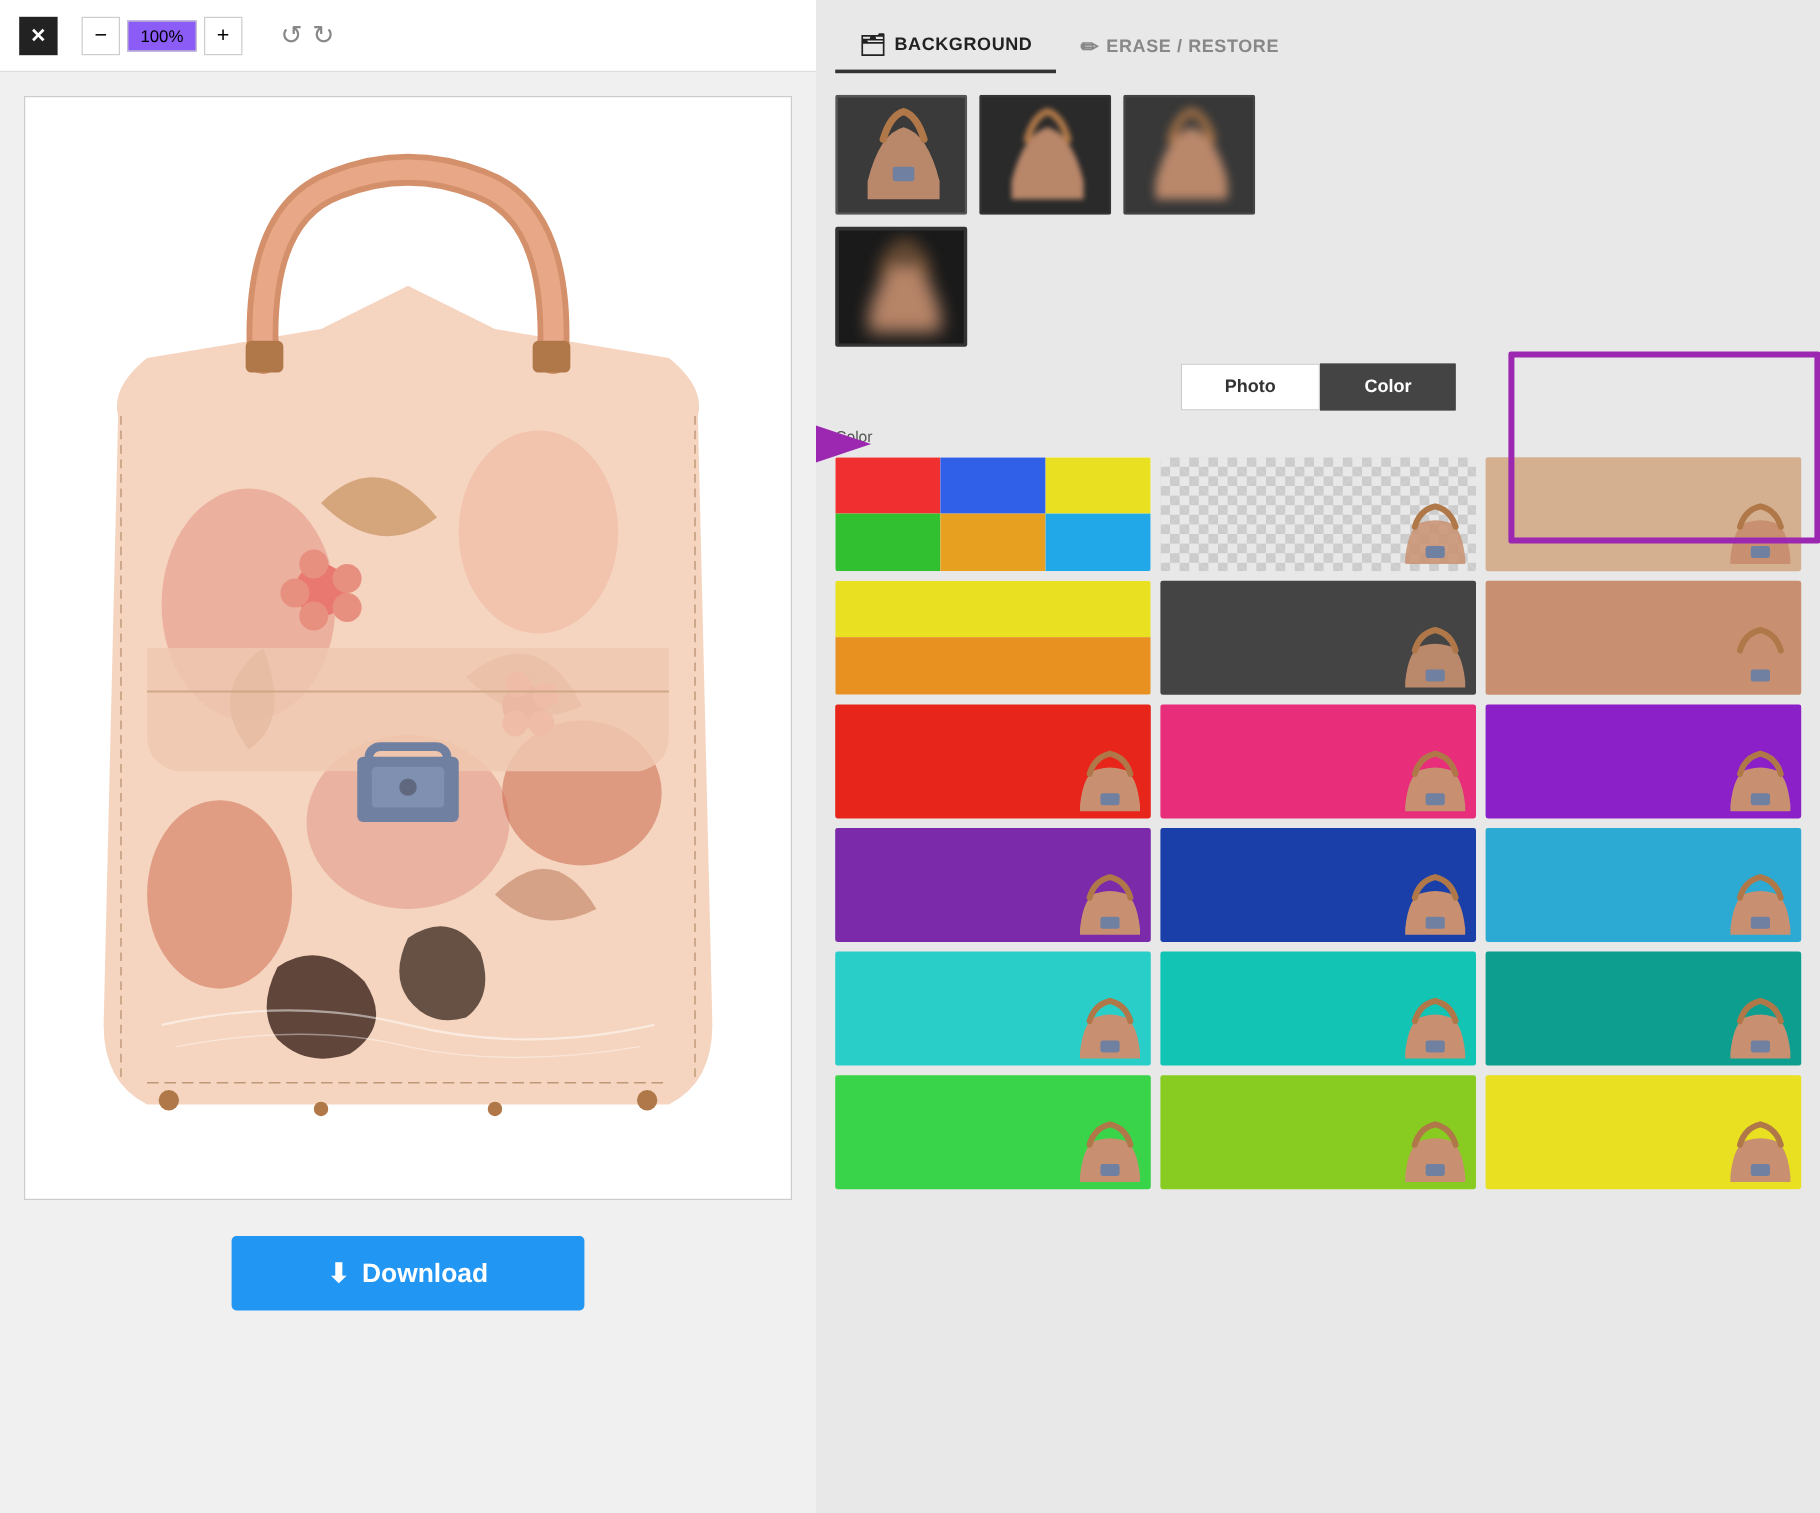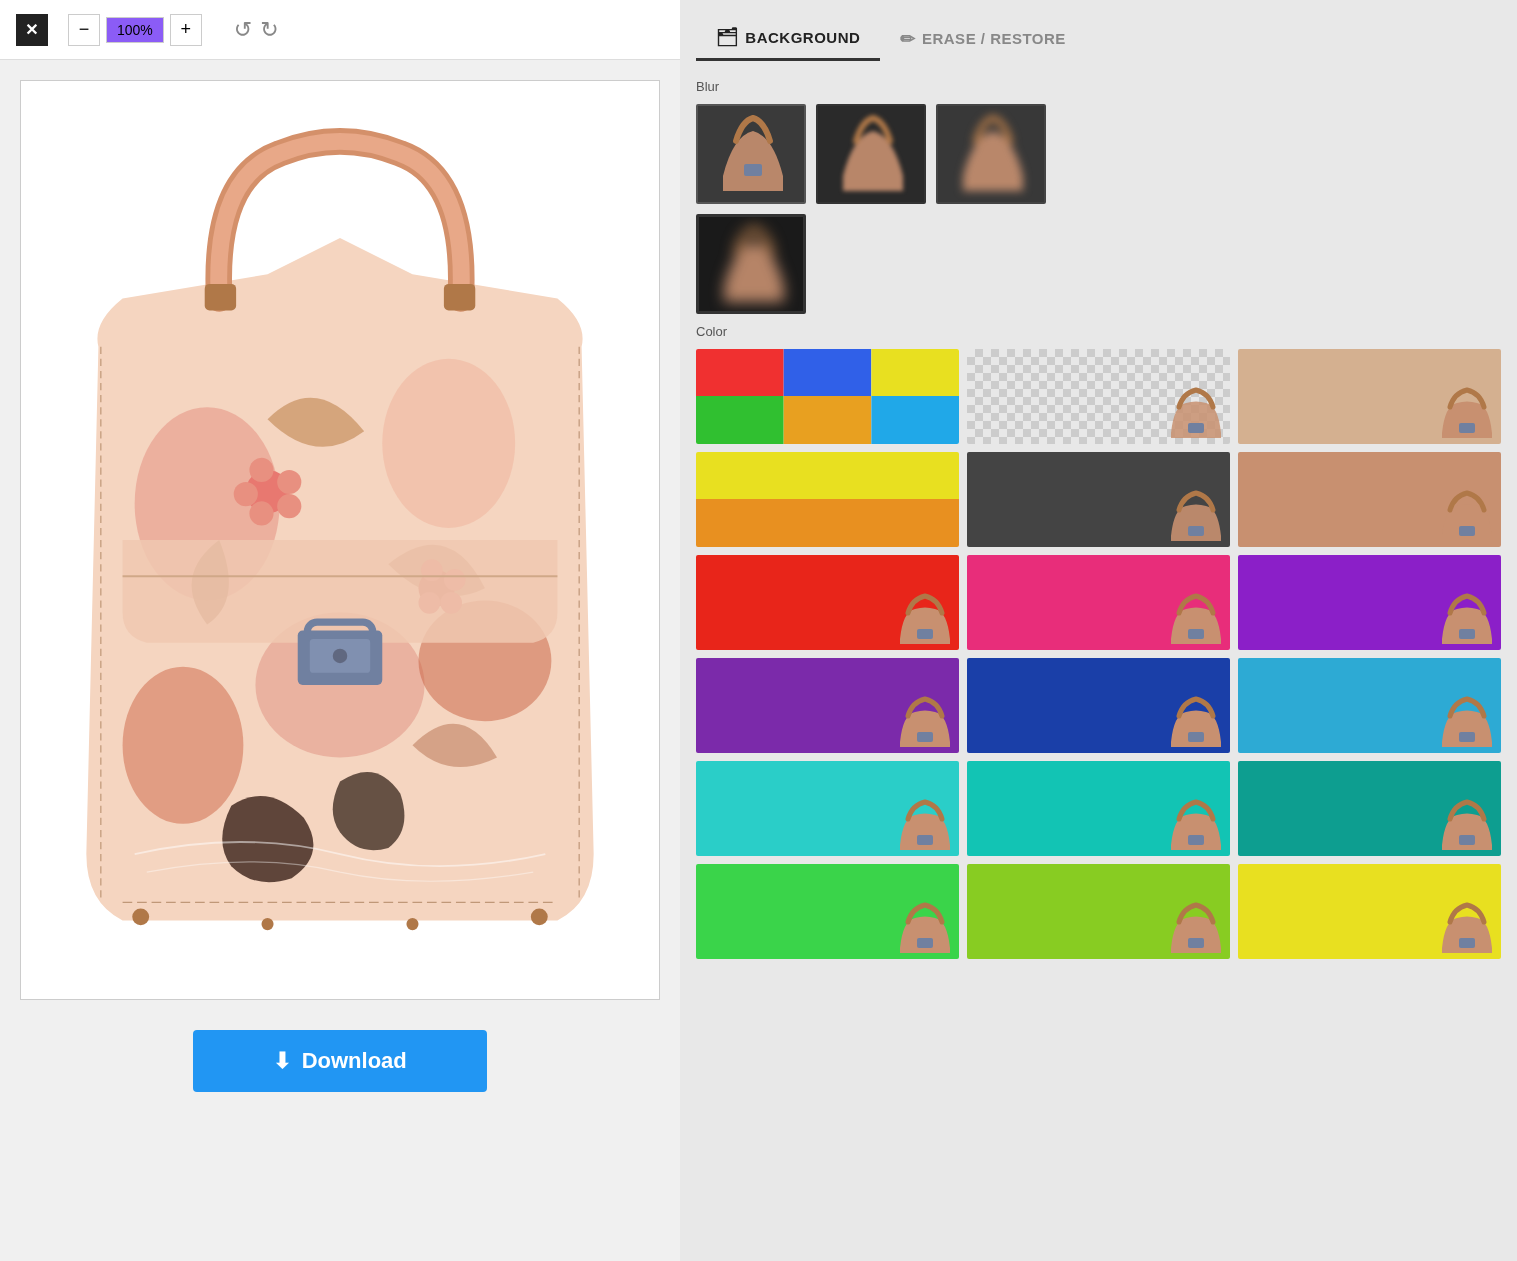--- a/index.html
+++ b/index.html
@@ -339,21 +339,20 @@
         <span class="tab-icon">🗂</span>
         <span>BACKGROUND</span>
       </div>
       <div class="tab-item inactive" style="background:#e8e8e8;">
         <span class="tab-icon">✏</span>
         <span>ERASE / RESTORE</span>
       </div>
     </div>
 
     <div>
-      <div class="section-label">Blur</div>
       <div class="thumb-row">
 
         <div class="thumb" style="background:#555;">
           <svg width="110" height="100" viewBox="0 0 110 100" xmlns="http://www.w3.org/2000/svg">
             <rect width="110" height="100" fill="#3a3a3a"></rect>
             <path d="M25,70 Q35,30 55,25 Q75,30 85,70 L85,85 L25,85 Z" fill="#c89070" opacity="0.9"></path>
             <path d="M38,35 Q44,15 55,12 Q66,15 72,35" fill="none" stroke="#b07848" stroke-width="6" stroke-linecap="round"></path>
             <rect x="46" y="58" width="18" height="12" rx="2" fill="#7080a0"></rect>
           </svg>
         </div>
@@ -385,20 +384,47 @@
             <rect width="110" height="100" fill="#1a1a1a"></rect>
             <g style="filter:blur(7px)">
               <path d="M25,70 Q35,30 55,25 Q75,30 85,70 L85,85 L25,85 Z" fill="#c89070" opacity="0.9"></path>
               <path d="M38,35 Q44,15 55,12 Q66,15 72,35" fill="none" stroke="#b07848" stroke-width="6" stroke-linecap="round"></path>
             </g>
           </svg>
         </div>
       </div>
     </div>
 
+    <div class="toggle-color-wrapper">
+      <div class="toggle-row">
+        <button class="toggle-btn">Photo</button>
+        <button class="toggle-btn active">Color</button>
+      </div>
+
+      <div style="
+        position: absolute;
+        top: -10px; right: -16px;
+        width: 260px; height: 160px;
+        border: 5px solid #9c27b0;
+        pointer-events: none;
+        border-radius: 2px;
+        z-index: 10;
+      "></div>
+
+      <div style="
+        position: absolute;
+        top: 42px; left: -200px;
+        pointer-events: none;
+        z-index: 10;
+      ">
+        <svg width="230" height="50" viewBox="0 0 230 50">
+          <polygon points="0,15 170,15 170,5 230,25 170,45 170,35 0,35" fill="#9c27b0"></polygon>
+        </svg>
+      </div>
+    </div>
 
     <div>
       <div class="section-label">Color</div>
       <div class="color-grid">
 
         <div class="color-thumb" style="height:95px; overflow:hidden;">
           <svg width="100%" height="100%" viewBox="0 0 120 95" preserveAspectRatio="none">
             <rect width="120" height="95" fill="#fff"></rect>
             <rect x="0" y="0" width="40" height="47" fill="#f03030"></rect>
             <rect x="40" y="0" width="40" height="47" fill="#3060e8"></rect>

